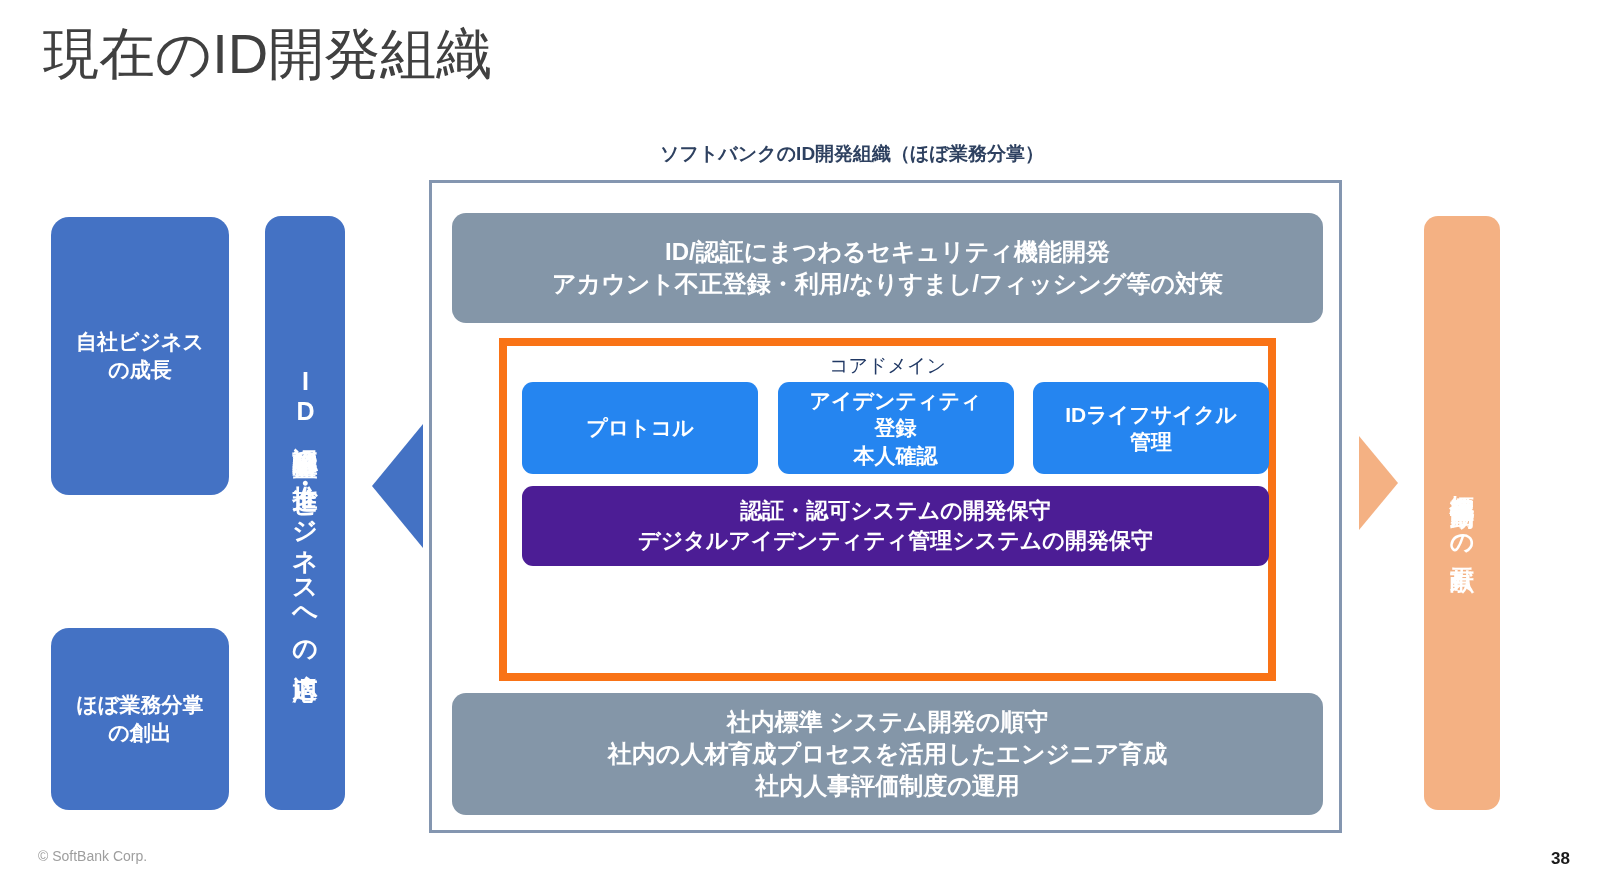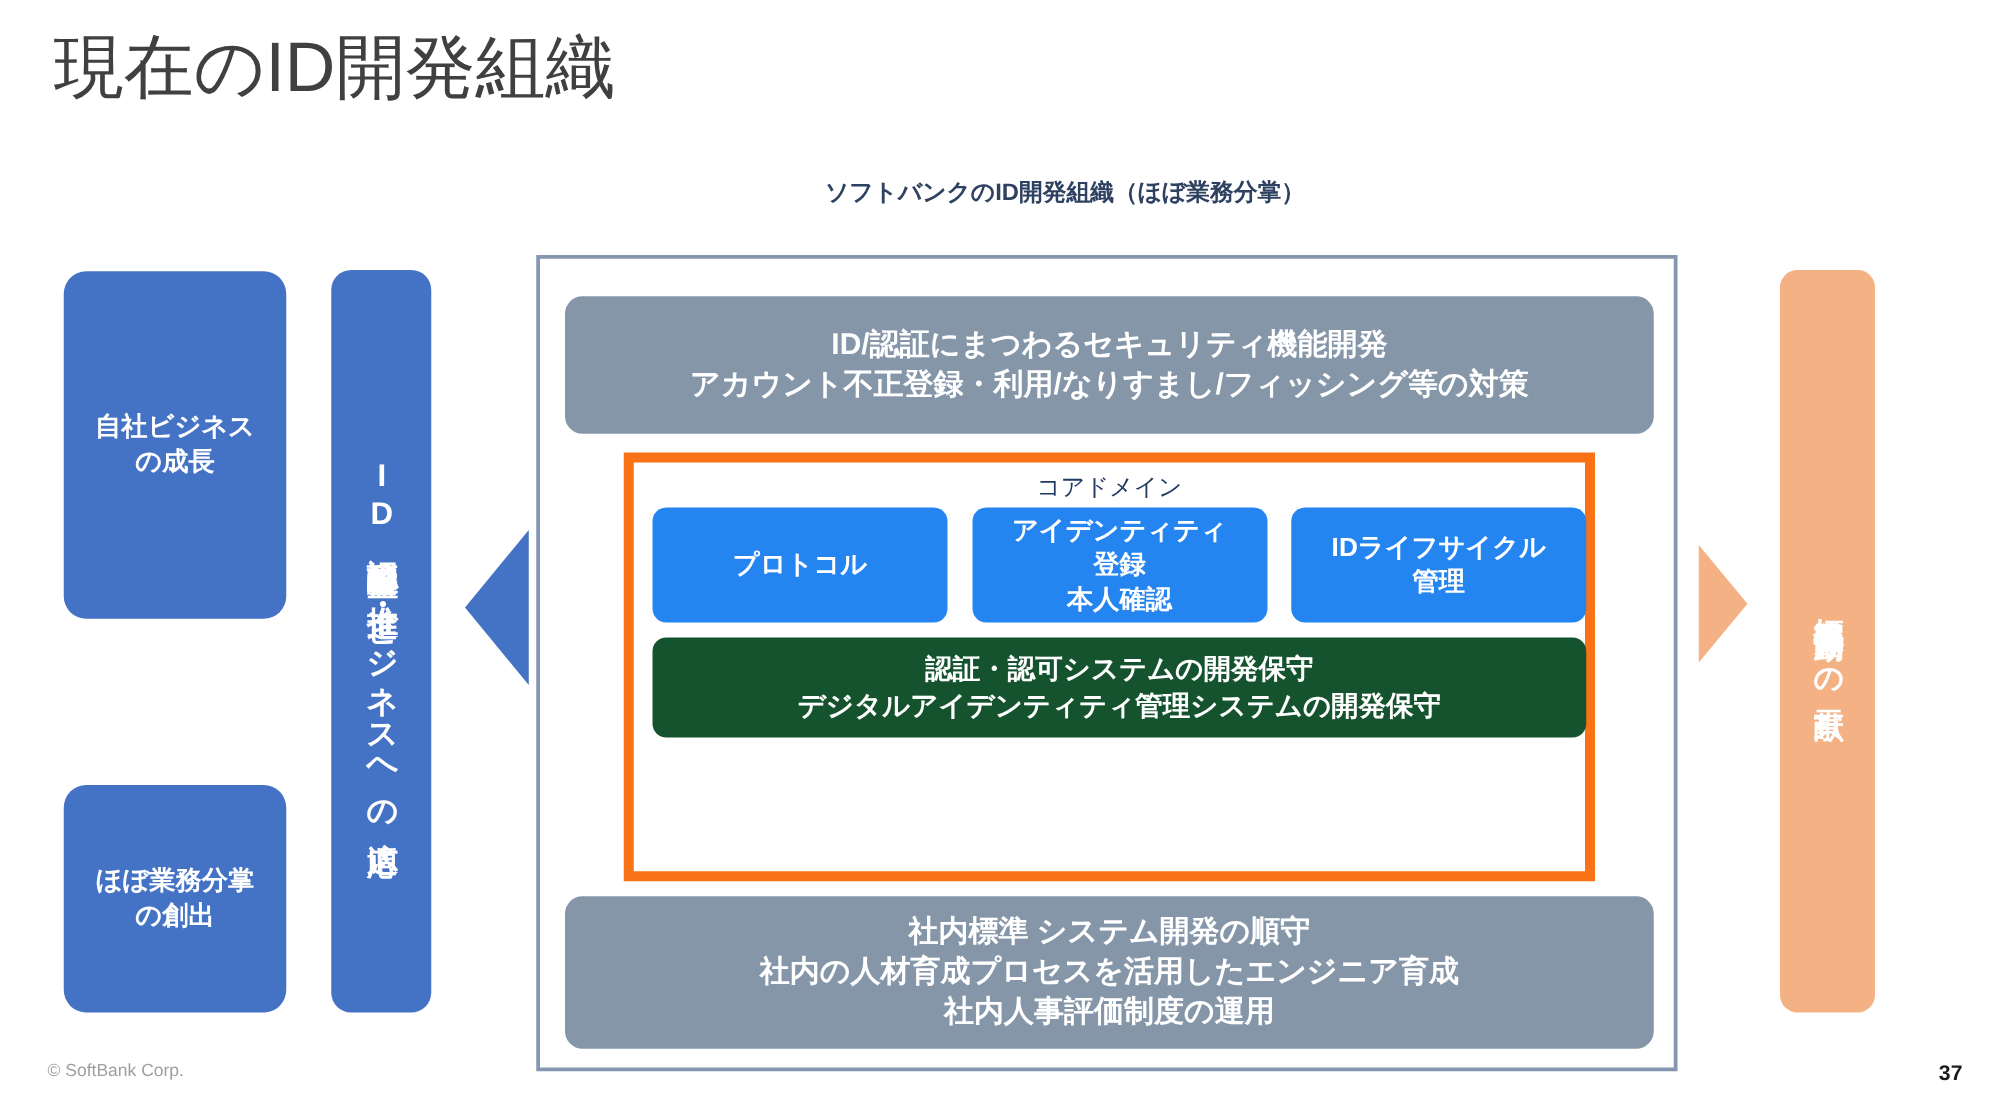--- a/index.html
+++ b/index.html
@@ -49,21 +49,20 @@
 
   
   .org-frame {
     position: absolute;
     left: 429px;
     top: 180px;
     width: 913px;
     height: 653px;
     border: 3px solid #8496b0;
     background: #ffffff;
-    margin-top: 24px;
   }
 
   
   .gray-band {
     position: absolute;
     background: #8496a8;
     border-radius: 14px;
     color: #ffffff;
     font-weight: bold;
     display: flex;
@@ -133,21 +132,21 @@
     display: flex;
     flex-direction: column;
     align-items: center;
     justify-content: center;
     text-align: center;
     line-height: 1.3;
   }
   .core-wide {
     width: 747px;
     height: 80px;
-    background: #14532d;
+    background: #4c1d95;
     border-radius: 11px;
     color: #ffffff;
     font-weight: bold;
     font-size: 22px;
     display: flex;
     flex-direction: column;
     align-items: center;
     justify-content: center;
     text-align: center;
     line-height: 1.35;
@@ -331,15 +330,15 @@
 
   </div>
 
   <div class="arrow-right"></div>
 
   <div class="orange-pillar">
     <span class="vert-text">標準化団体活動への貢献</span>
   </div>
 
   <div class="footer-copy">© SoftBank Corp.</div>
-  <div class="page-number">37</div>
+  <div class="page-number">38</div>
 
 </div>
 
 </body></html>

